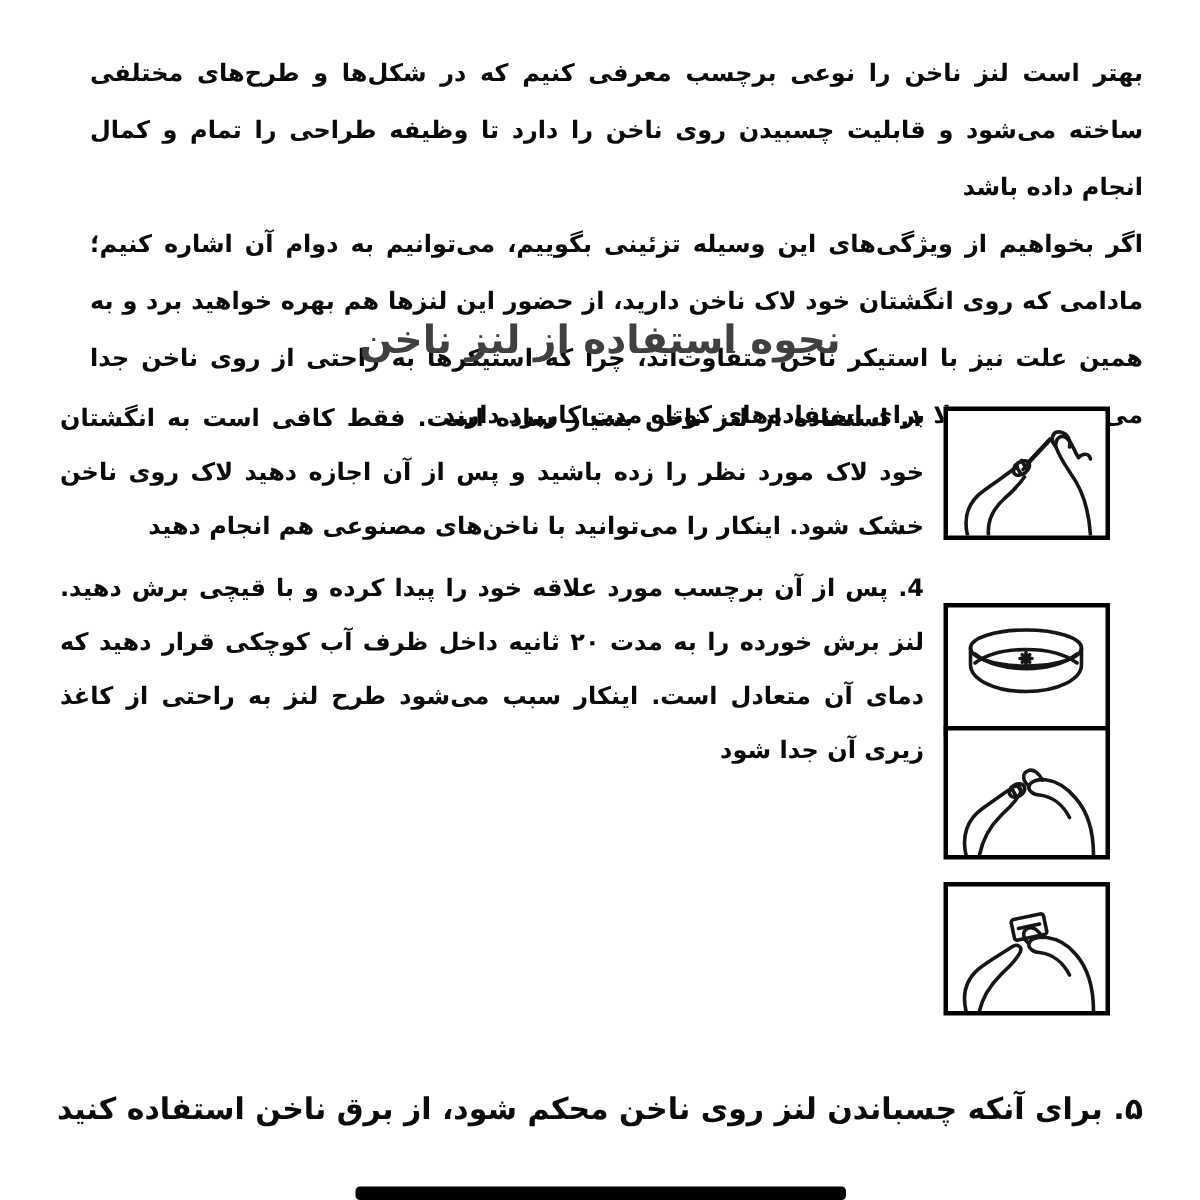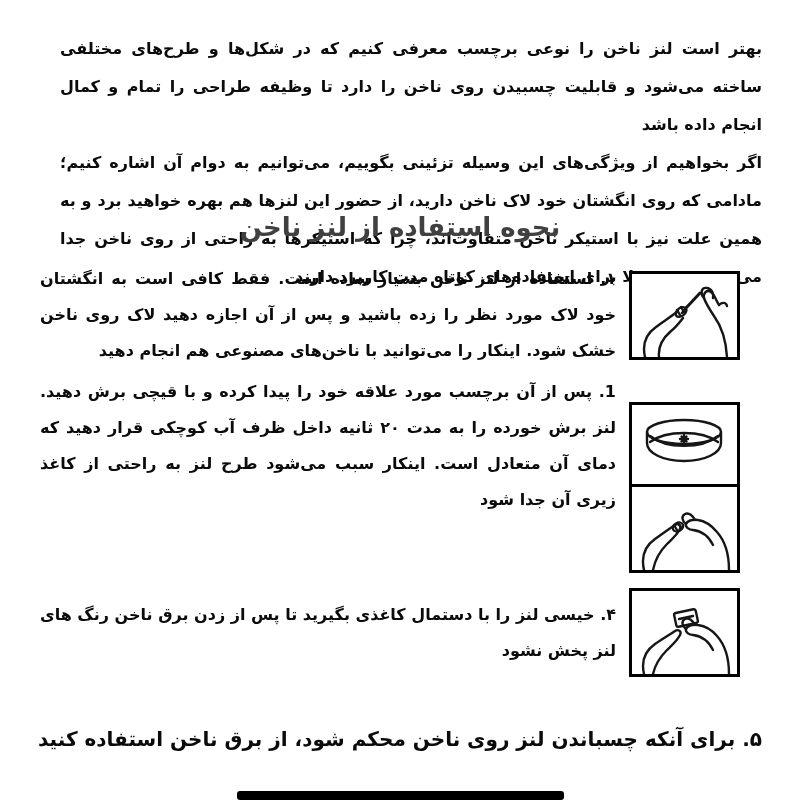--- a/index.html
+++ b/index.html
@@ -108,21 +108,21 @@
       <svg viewBox="0 0 105 83">
         <g class="lineart">
           <ellipse cx="52" cy="27" rx="37" ry="12"></ellipse>
           <path d="M15 27 L15 38 C15 48 31 56 52 56 C73 56 89 48 89 38 L89 27"></path>
           <path d="M18 31 C34 44 70 44 86 31"></path>
           <path d="M18 37 C34 25 70 25 86 37"></path>
           <path d="M52 30 l0 8 M48 34 l8 0 M49.5 31.5 l5 5 M54.5 31.5 l-5 5"></path>
         </g>
       </svg>
     </div>
-    <p class="step-text">1. پس از آن برچسب مورد علاقه خود را پیدا کرده و با قیچی برش دهید. لنز برش خورده را به مدت ۲۰ ثانیه داخل ظرف آب کوچکی قرار دهید که دمای آن متعادل است. اینکار سبب می‌شود طرح لنز به راحتی از کاغذ زیری آن جدا شود</p>
+    <p class="step-text">4. پس از آن برچسب مورد علاقه خود را پیدا کرده و با قیچی برش دهید. لنز برش خورده را به مدت ۲۰ ثانیه داخل ظرف آب کوچکی قرار دهید که دمای آن متعادل است. اینکار سبب می‌شود طرح لنز به راحتی از کاغذ زیری آن جدا شود</p>
   </div>
 
   <div class="step step-3">
     <div class="figure">
       <svg viewBox="0 0 105 83">
         <g class="lineart">
           <path d="M12 83 C9 70 13 59 23 52 C30 47 37 42 43 38 C46 36 50 38 48 42 C45 48 40 52 35 57 C28 64 23 73 21 83"></path>
           <ellipse cx="46" cy="40" rx="5.5" ry="4" transform="rotate(-30 46 40)"></ellipse>
           <path d="M42 38 l3 5 M46 36 l3 5"></path>
           <path d="M97 83 C97 66 93 54 85 45 C80 39 73 34 66 33 C60 32 55 34 54 37 C53 40 57 43 61 43 C70 44 77 50 81 58"></path>
@@ -137,20 +137,19 @@
       <svg viewBox="0 0 105 83">
         <g class="lineart">
           <path d="M12 83 C9 70 13 60 23 53 C30 48 37 44 43 40 C46 38 50 40 48 44 C45 50 40 54 35 59 C28 66 23 74 21 83"></path>
           <rect x="43" y="20" width="22" height="14" rx="2" transform="rotate(-12 54 27)"></rect>
           <path d="M47 28 l14 -3"></path>
           <path d="M97 83 C97 66 93 54 85 45 C80 39 73 35 66 34 C60 33 55 35 54 38 C53 41 57 44 61 44 C70 45 77 51 81 59"></path>
           <path d="M54 38 C50 35 49 30 53 28 C57 26 61 30 63 34"></path>
         </g>
       </svg>
     </div>
-    <p class="step-text">۴. خیسی لنز را با دستمال کاغذی بگیرید تا پس از زدن برق ناخن رنگ های لنز پخش نشود</p>
   </div>
 
   <p class="final">۵. برای آنکه چسباندن لنز روی ناخن محکم شود، از برق ناخن استفاده کنید</p>
 
   <div class="bottom-bar"></div>
 
 </div>
 
 </body></html>

